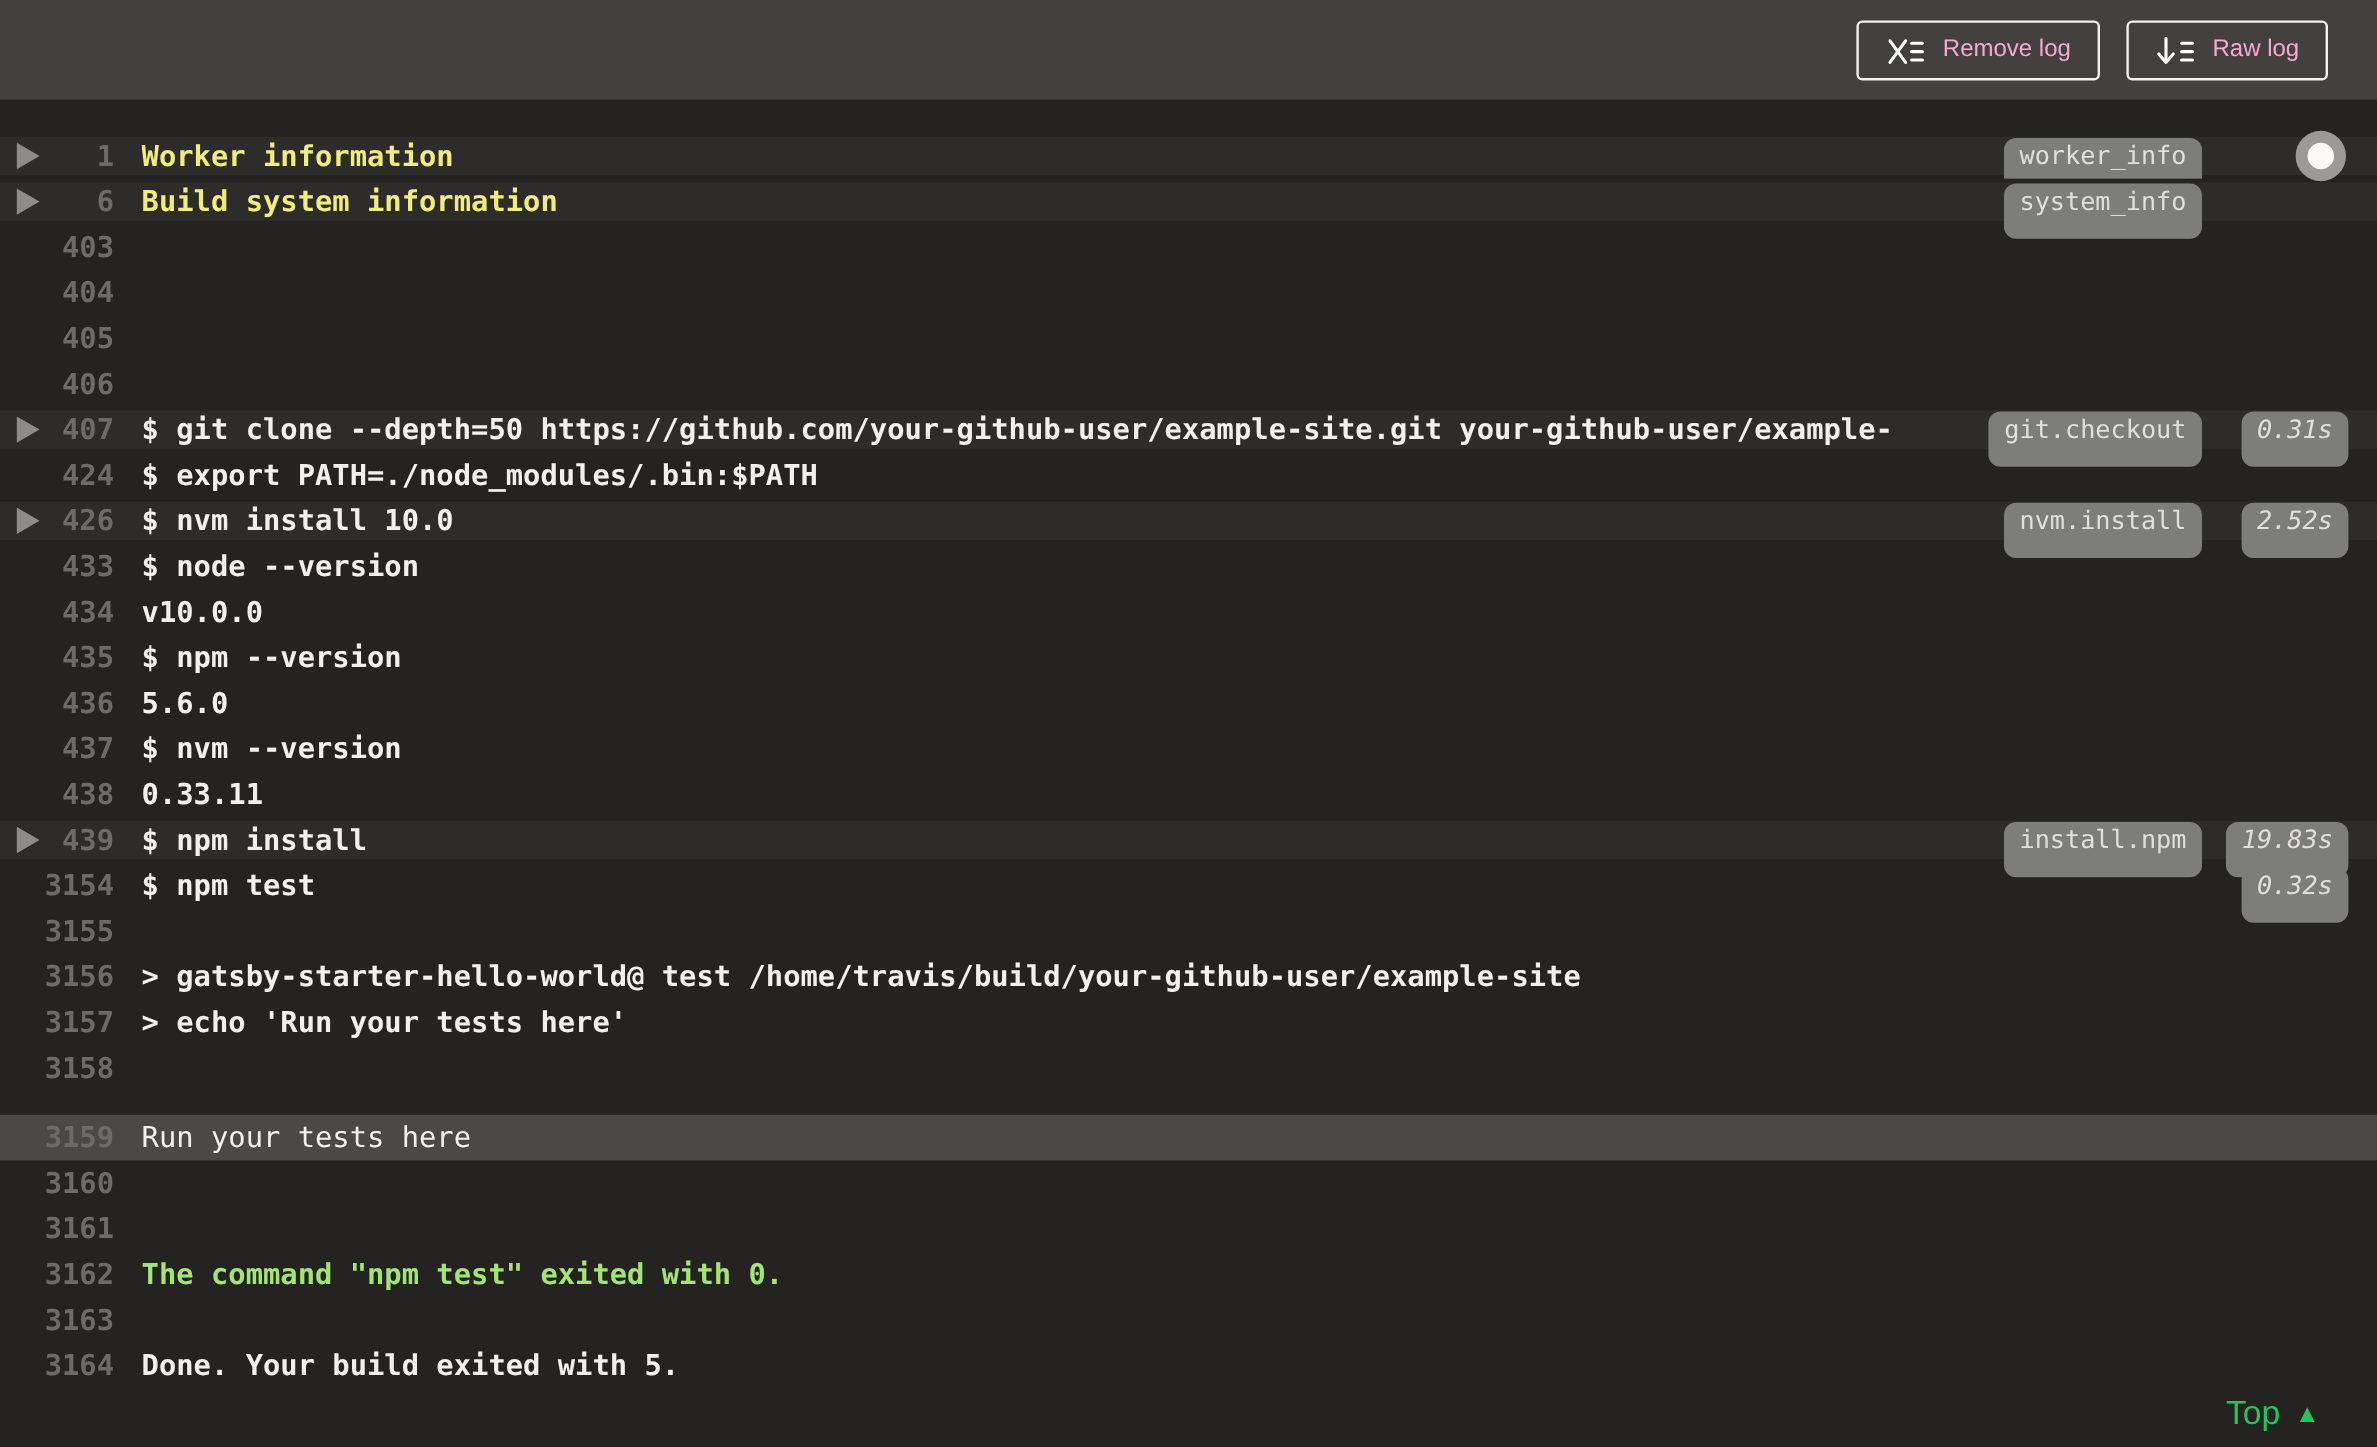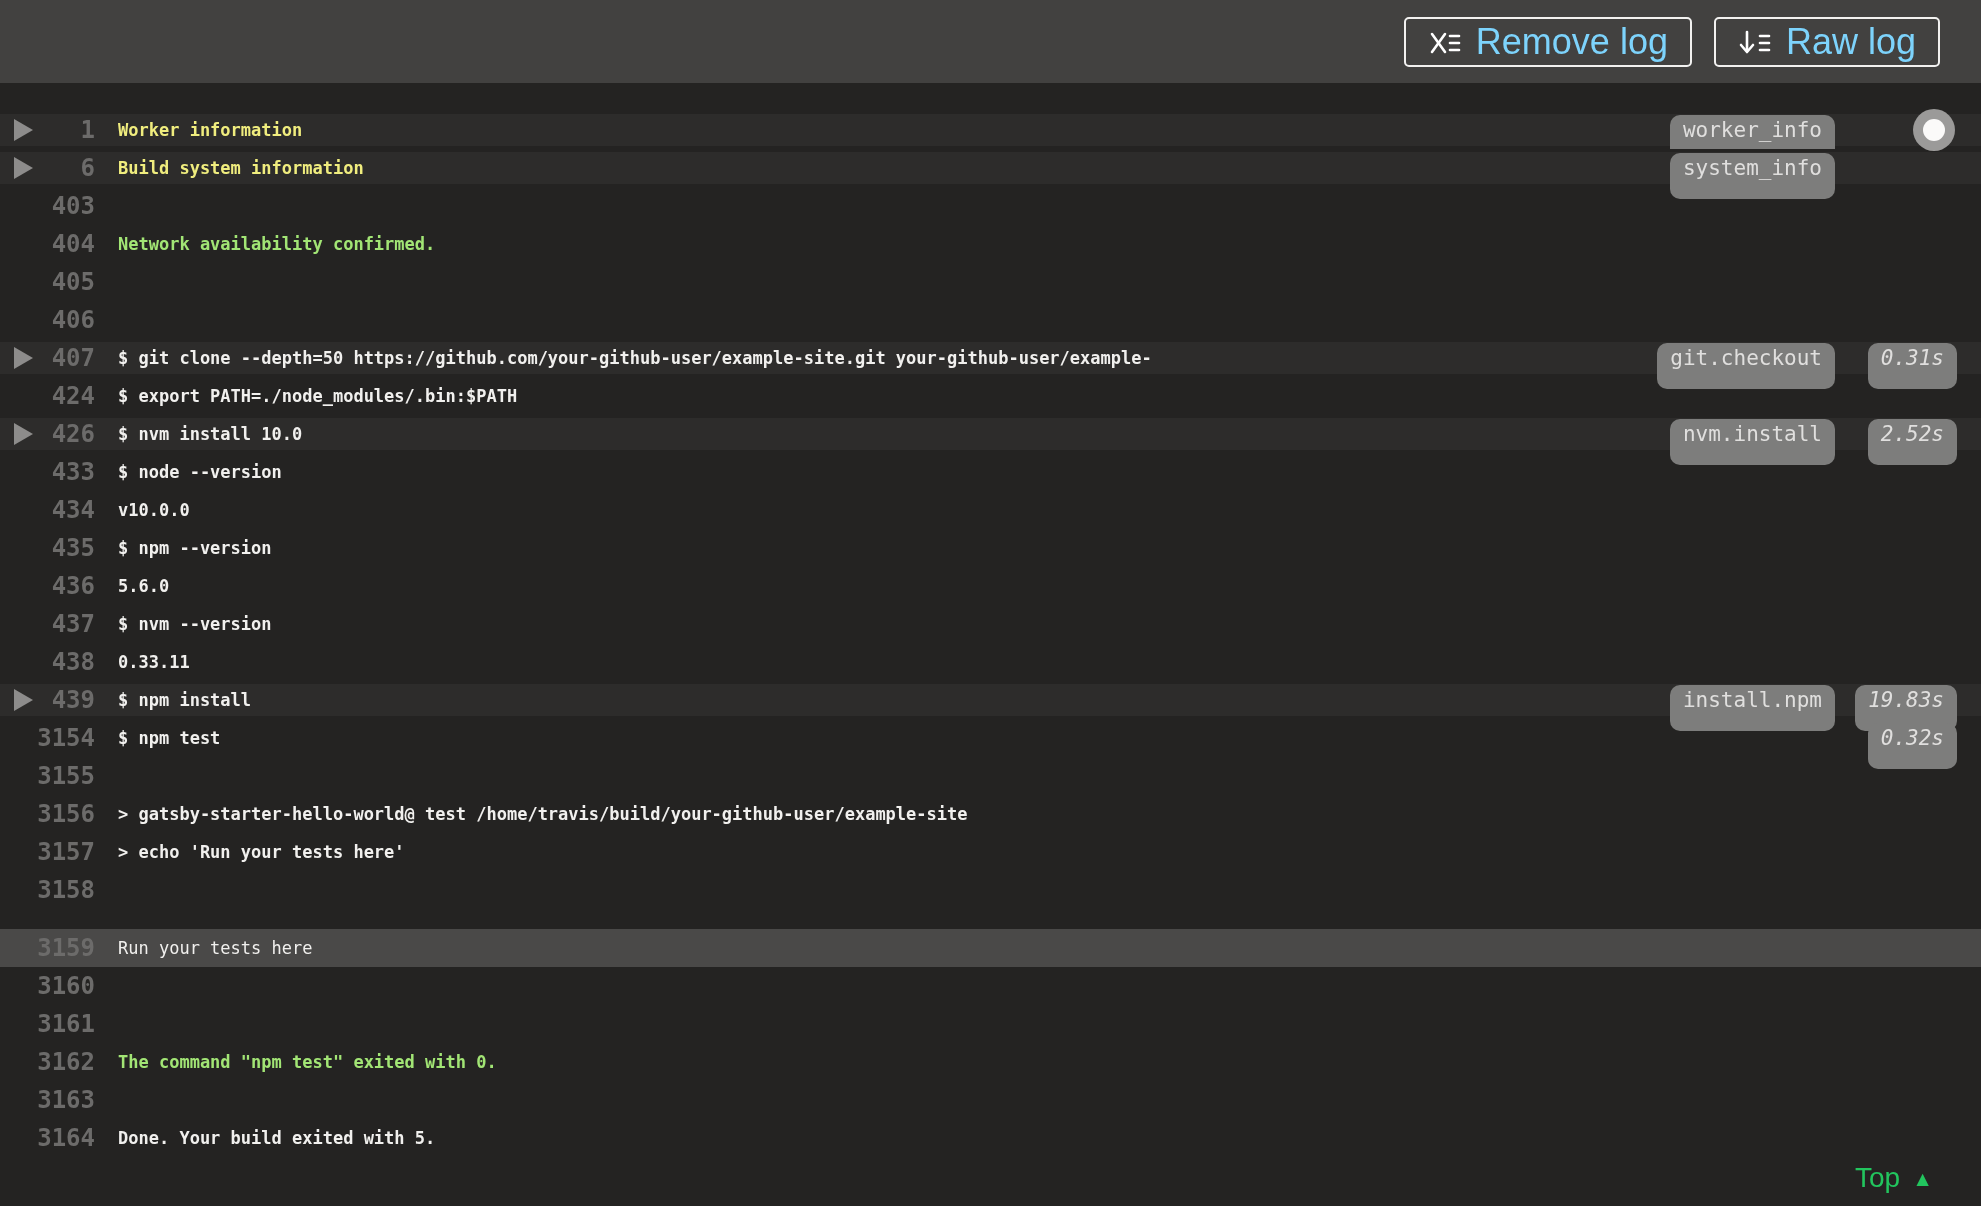--- a/index.html
+++ b/index.html
@@ -4,35 +4,35 @@
 <style>
   html,body{margin:0;padding:0;background:#242322;}
   .app{position:relative;width:1981px;height:1206px;background:#242322;overflow:hidden;
        font-family:"DejaVu Sans Mono",monospace;}
 
   
   .toolbar{height:83px;background:#424140;display:flex;align-items:center;
            justify-content:flex-end;gap:22px;padding-right:41px;box-sizing:border-box;}
   .tbtn{display:flex;align-items:center;gap:14px;height:50px;padding:0 22px;
         background:transparent;border:2px solid #f2f1f0;border-radius:5px;
-        color:#7dd3fc;font-family:"Liberation Sans",sans-serif;font-size:36px;
+        color:#f9a8d4;font-family:"Liberation Sans",sans-serif;font-size:20px;
         cursor:pointer;}
   .tbtn svg{display:block;}
 
   
   .logpane{padding-top:28px;}
   .row{position:relative;height:38px;display:flex;align-items:center;box-sizing:border-box;}
   .row.fold{background:#2d2c2b;border-top:3px solid #242322;border-bottom:3px solid #242322;}
   .row.highlight{background:#4a4948;margin-top:20px;}
   .fold-arrow{position:absolute;left:14px;top:50%;margin-top:-11px;width:0;height:0;
               border-left:19px solid #8d8c8b;border-top:11px solid transparent;
               border-bottom:11px solid transparent;cursor:pointer;}
   .num{flex:none;width:95px;text-align:right;color:#6c6b6a;font-size:24px;
        font-weight:700;cursor:pointer;}
-  .text{flex:1;margin-left:23px;font-size:17px;font-weight:700;color:#f1f0ee;
+  .text{flex:1;margin-left:23px;font-size:24px;font-weight:700;color:#f1f0ee;
         white-space:pre;overflow:hidden;}
   .text.yellow{color:#f0ed7e;}
   .text.green{color:#a2e575;}
   .text.regular{font-weight:400;}
   .pill{position:absolute;top:50%;margin-top:-15px;height:46px;line-height:30px;
         padding:0 13px;border-radius:10px;background:#7d7d7c;color:#e0dfde;
         font-size:21px;font-weight:400;white-space:nowrap;}
   .pill.tag{right:146px;}
   .pill.dur{right:24px;font-style:italic;}
 
@@ -95,21 +95,20 @@
         <span class="num">6</span>
         <span class="text yellow">Build system information</span>
         <span class="pill tag">system_info</span>
       </div>
       <div class="row">
         <span class="num">403</span>
         <span class="text"></span>
       </div>
       <div class="row">
         <span class="num">404</span>
-        <span class="text green">Network availability confirmed.</span>
       </div>
       <div class="row">
         <span class="num">405</span>
         <span class="text"></span>
       </div>
       <div class="row">
         <span class="num">406</span>
         <span class="text"></span>
       </div>
       <div class="row fold">

